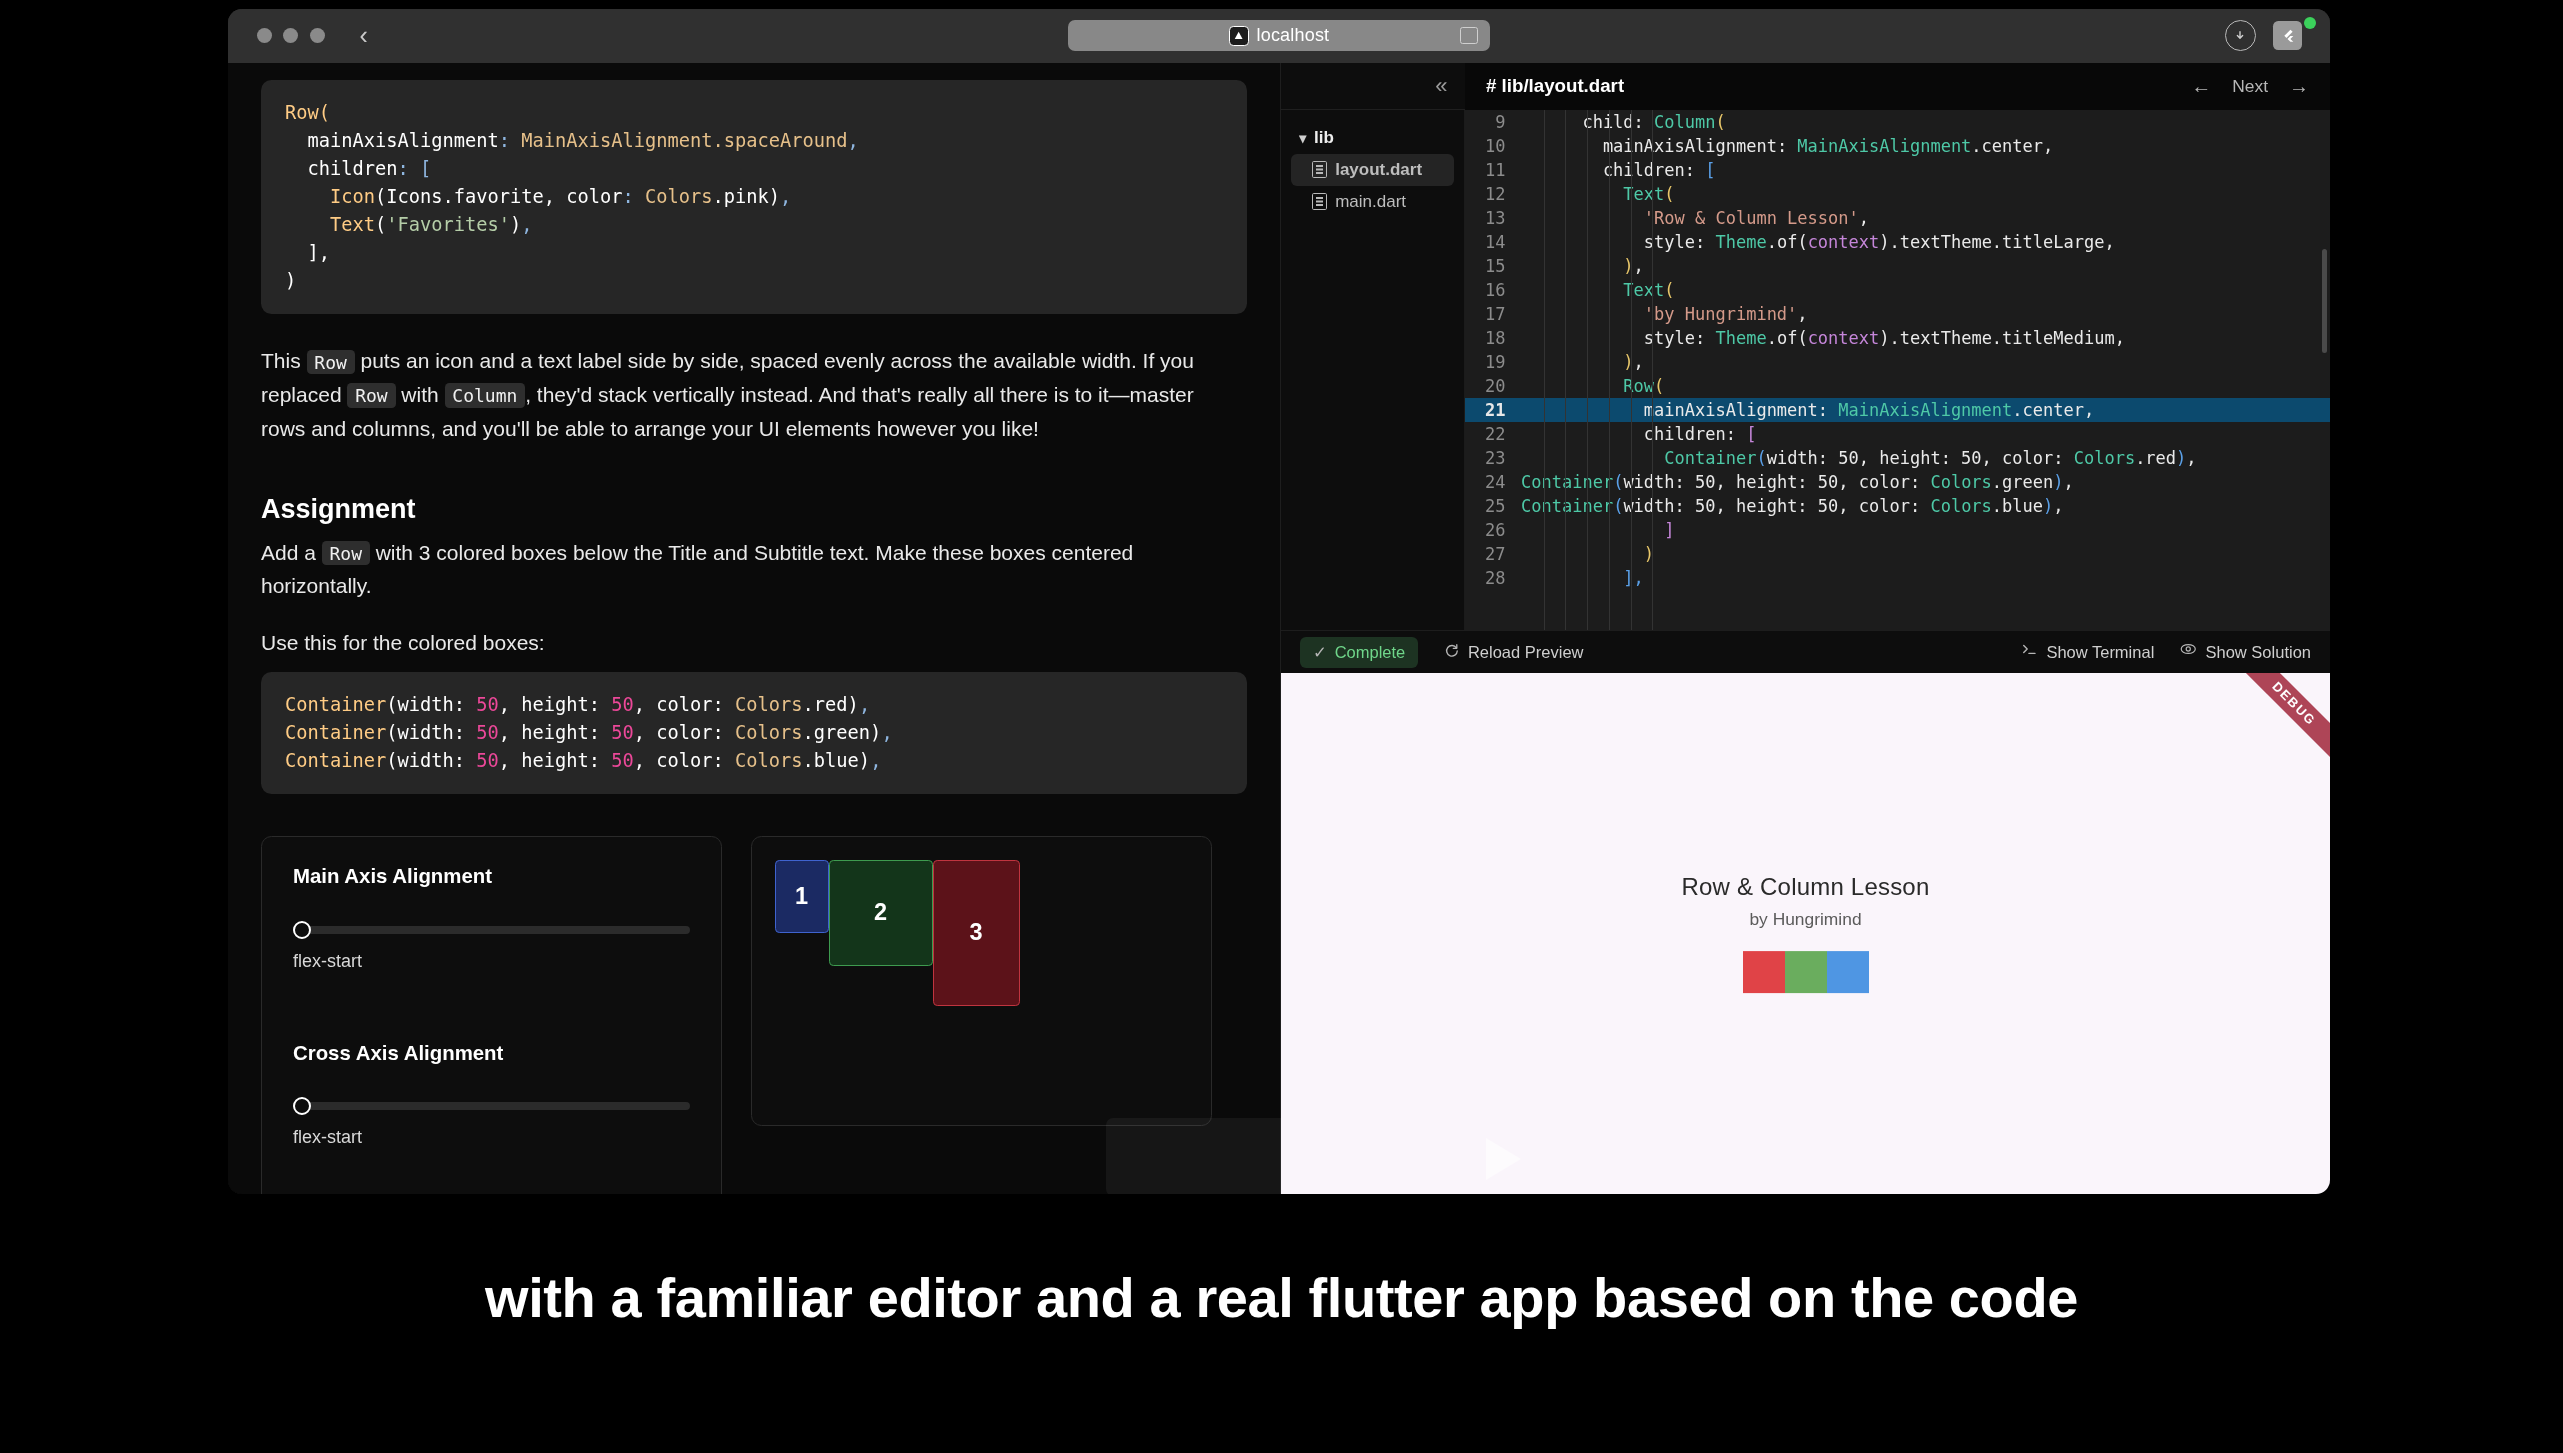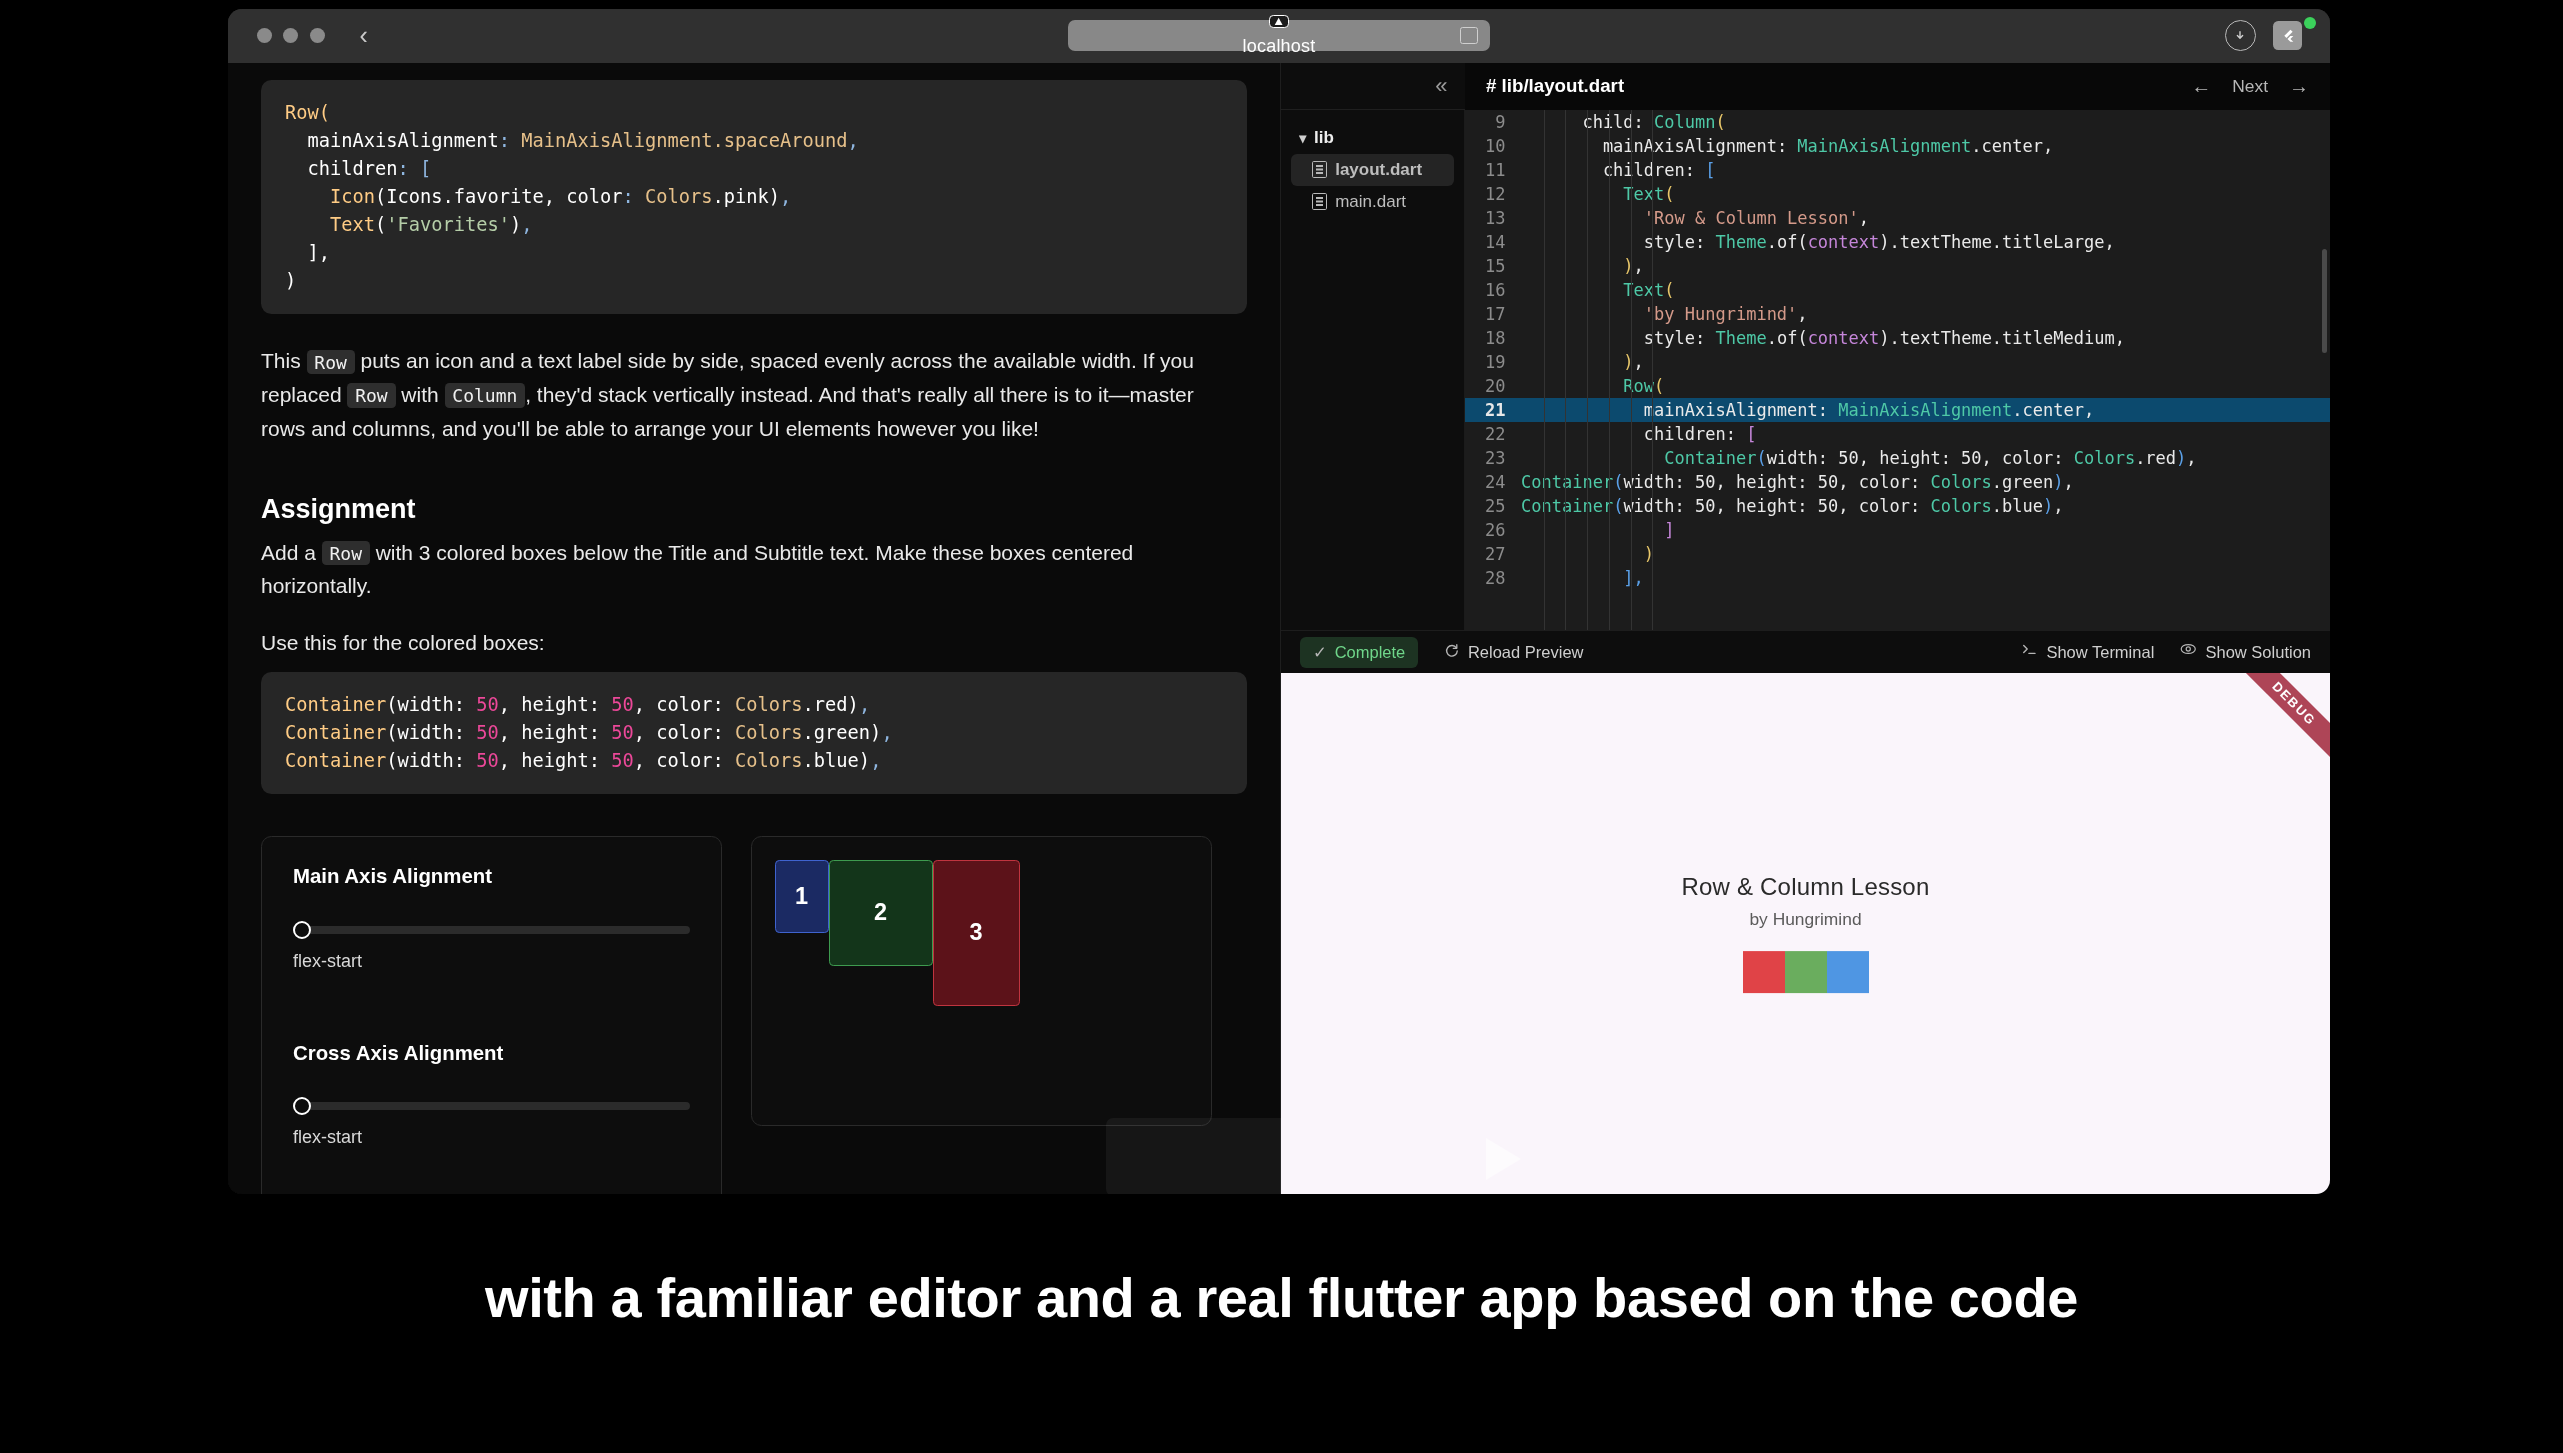--- a/index.html
+++ b/index.html
@@ -11,21 +11,21 @@
   .browser{
     position:absolute;left:228px;top:8.7px;width:2102px;height:1185px;
     background:#2b2b2b;border-radius:14px;overflow:hidden;
     box-shadow:0 8.7px 52px rgba(0,0,0,.8);
   }
   .titlebar{position:relative;height:54px;background:#303030;display:flex;align-items:center;}
   .traffic{display:flex;gap:11.3px;margin-left:29px;}
   .dot{width:15px;height:15px;border-radius:50%;background:#8a8a8a;}
   .backbtn{margin-left:35px;color:#c9c9c9;font-size:25px;line-height:1;cursor:default;}
   .urlwrap{position:absolute;left:50%;transform:translateX(-50%);width:422px;height:31px;
-    background:#888;border-radius:7px;display:flex;align-items:center;justify-content:center;gap:7.8px;flex-direction:column;}
+    background:#888;border-radius:7px;display:flex;align-items:center;justify-content:center;gap:7.8px;}
   .urlwrap .favicon{width:18px;height:18px;border-radius:4.3px;background:#1c1c1c;border:1.7px solid #fff;
     display:flex;align-items:center;justify-content:center;}
   .urlwrap .favicon svg{display:block;}
   .urltext{color:#fff;font-size:18px;letter-spacing:0.2px;}
   .urlright{position:absolute;right:12px;width:15.6px;height:15.6px;border:1.7px solid #cfcfcf;border-radius:2.6px;}
   .tbright{position:absolute;right:28px;display:flex;align-items:center;gap:17.4px;}
   .circ-icon{width:29px;height:29px;border-radius:50%;border:1.7px solid #b9b9b9;display:flex;align-items:center;justify-content:center;}
   .sq-icon{width:29px;height:29px;border-radius:5.2px;background:#9a9a9a;display:flex;align-items:center;justify-content:center;}
   .greendot{position:absolute;right:14px;top:8.7px;width:12px;height:12px;border-radius:50%;background:#3bd15b;}
 

